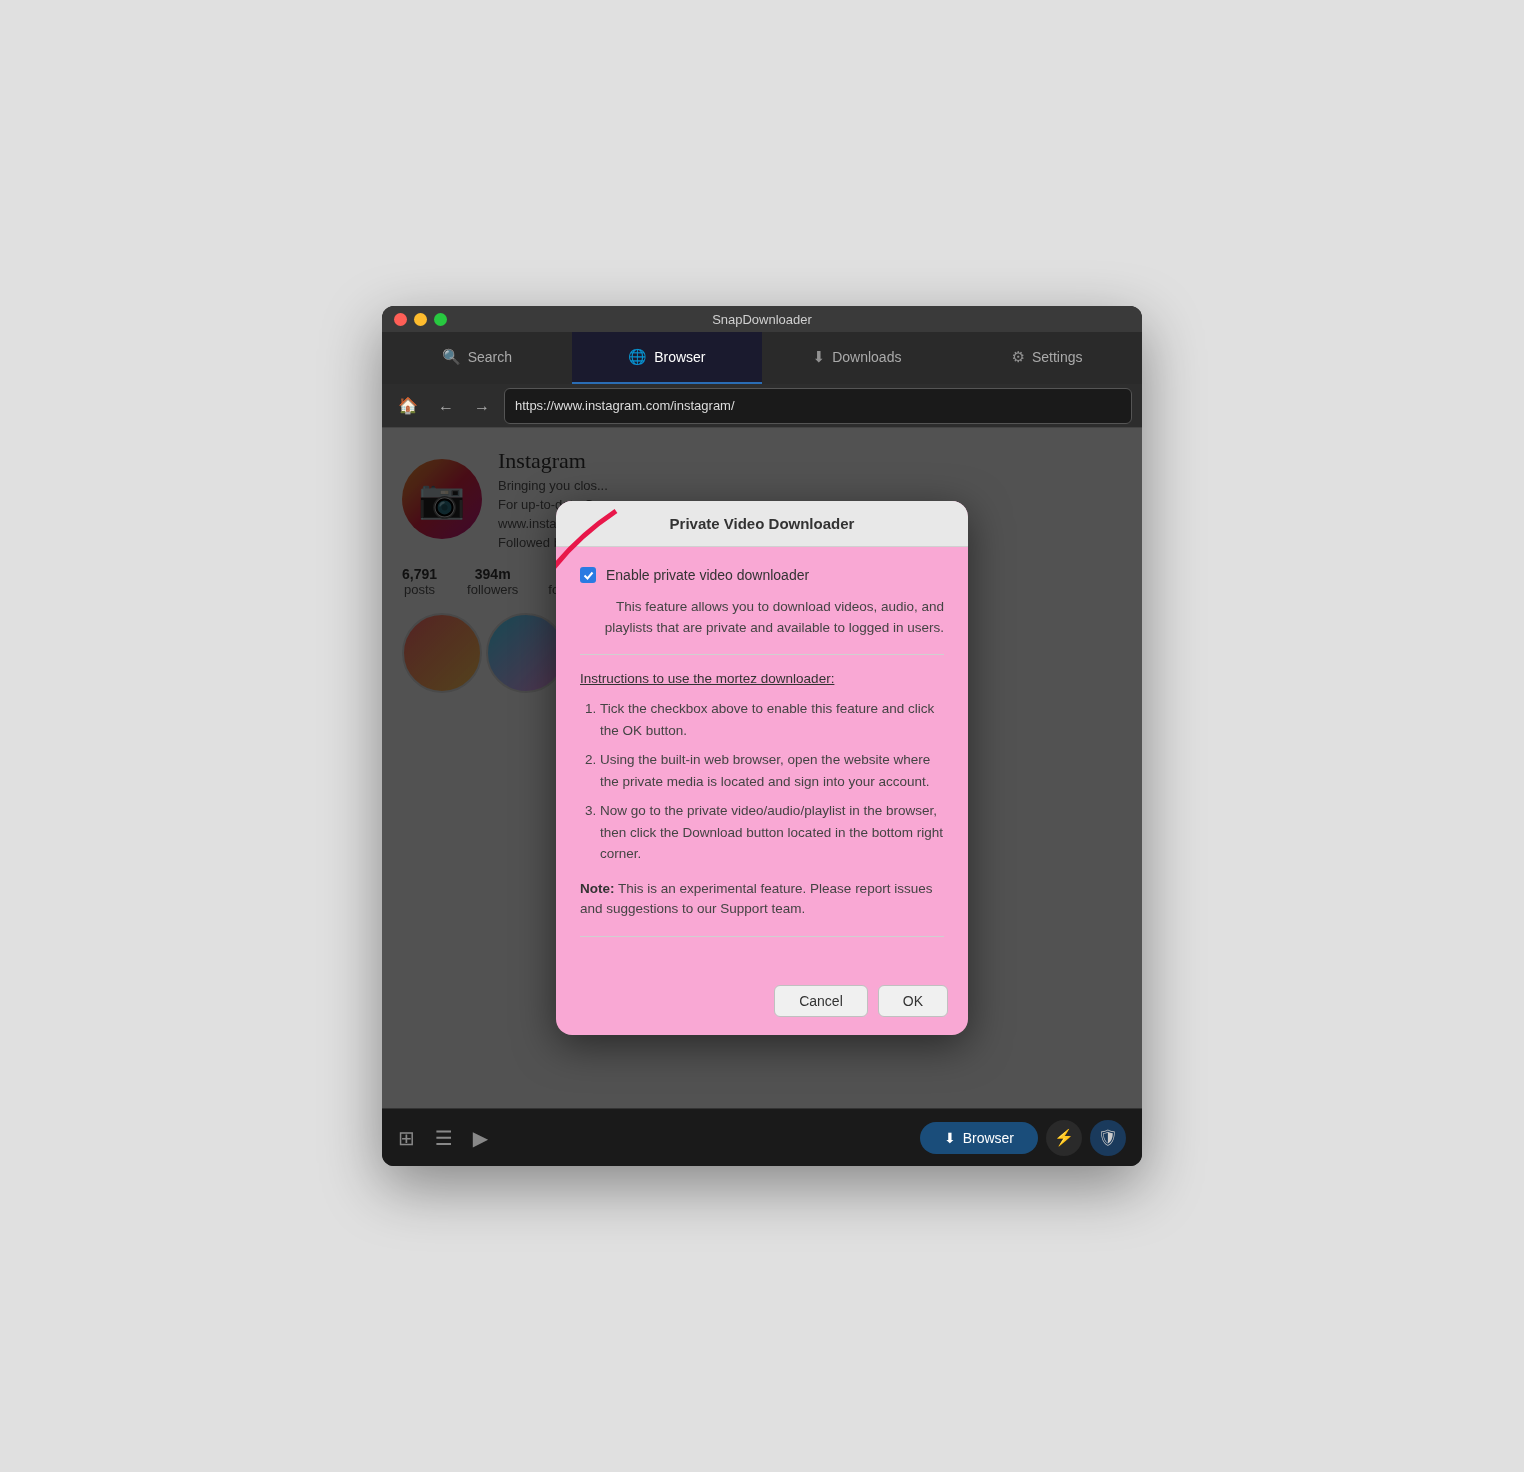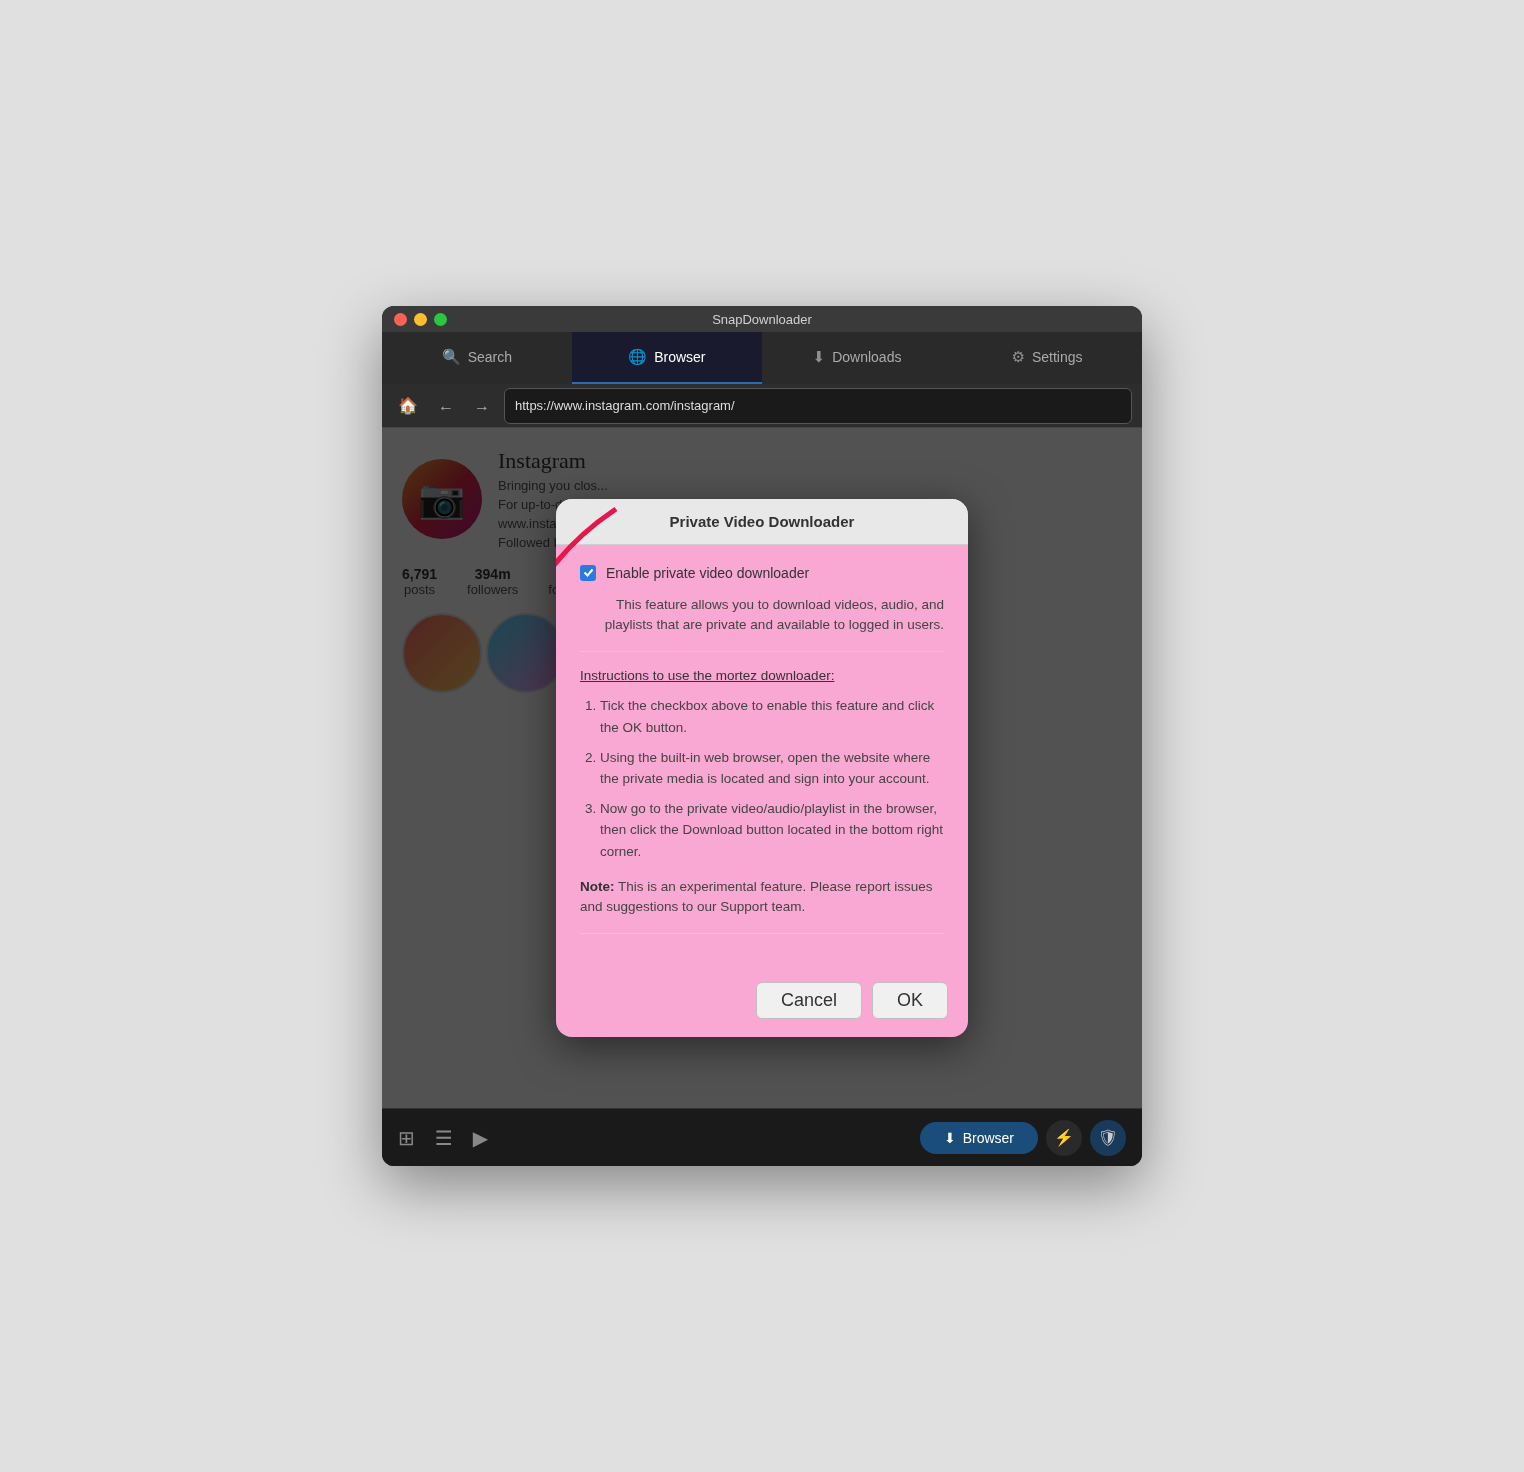--- a/index.html
+++ b/index.html
@@ -335,21 +335,21 @@
     }
     .dialog-footer {
       padding: 12px 20px 18px;
       display: flex;
       justify-content: flex-end;
       gap: 10px;
     }
     .btn-cancel, .btn-ok {
       padding: 7px 24px;
       border-radius: 6px;
-      font-size: 18px;
+      font-size: 14px;
       cursor: pointer;
       border: 1px solid #c0c0c0;
     }
     .btn-cancel {
       background: #f0f0f0;
       color: #333;
     }
     .btn-ok {
       background: #f0f0f0;
       color: #333;

